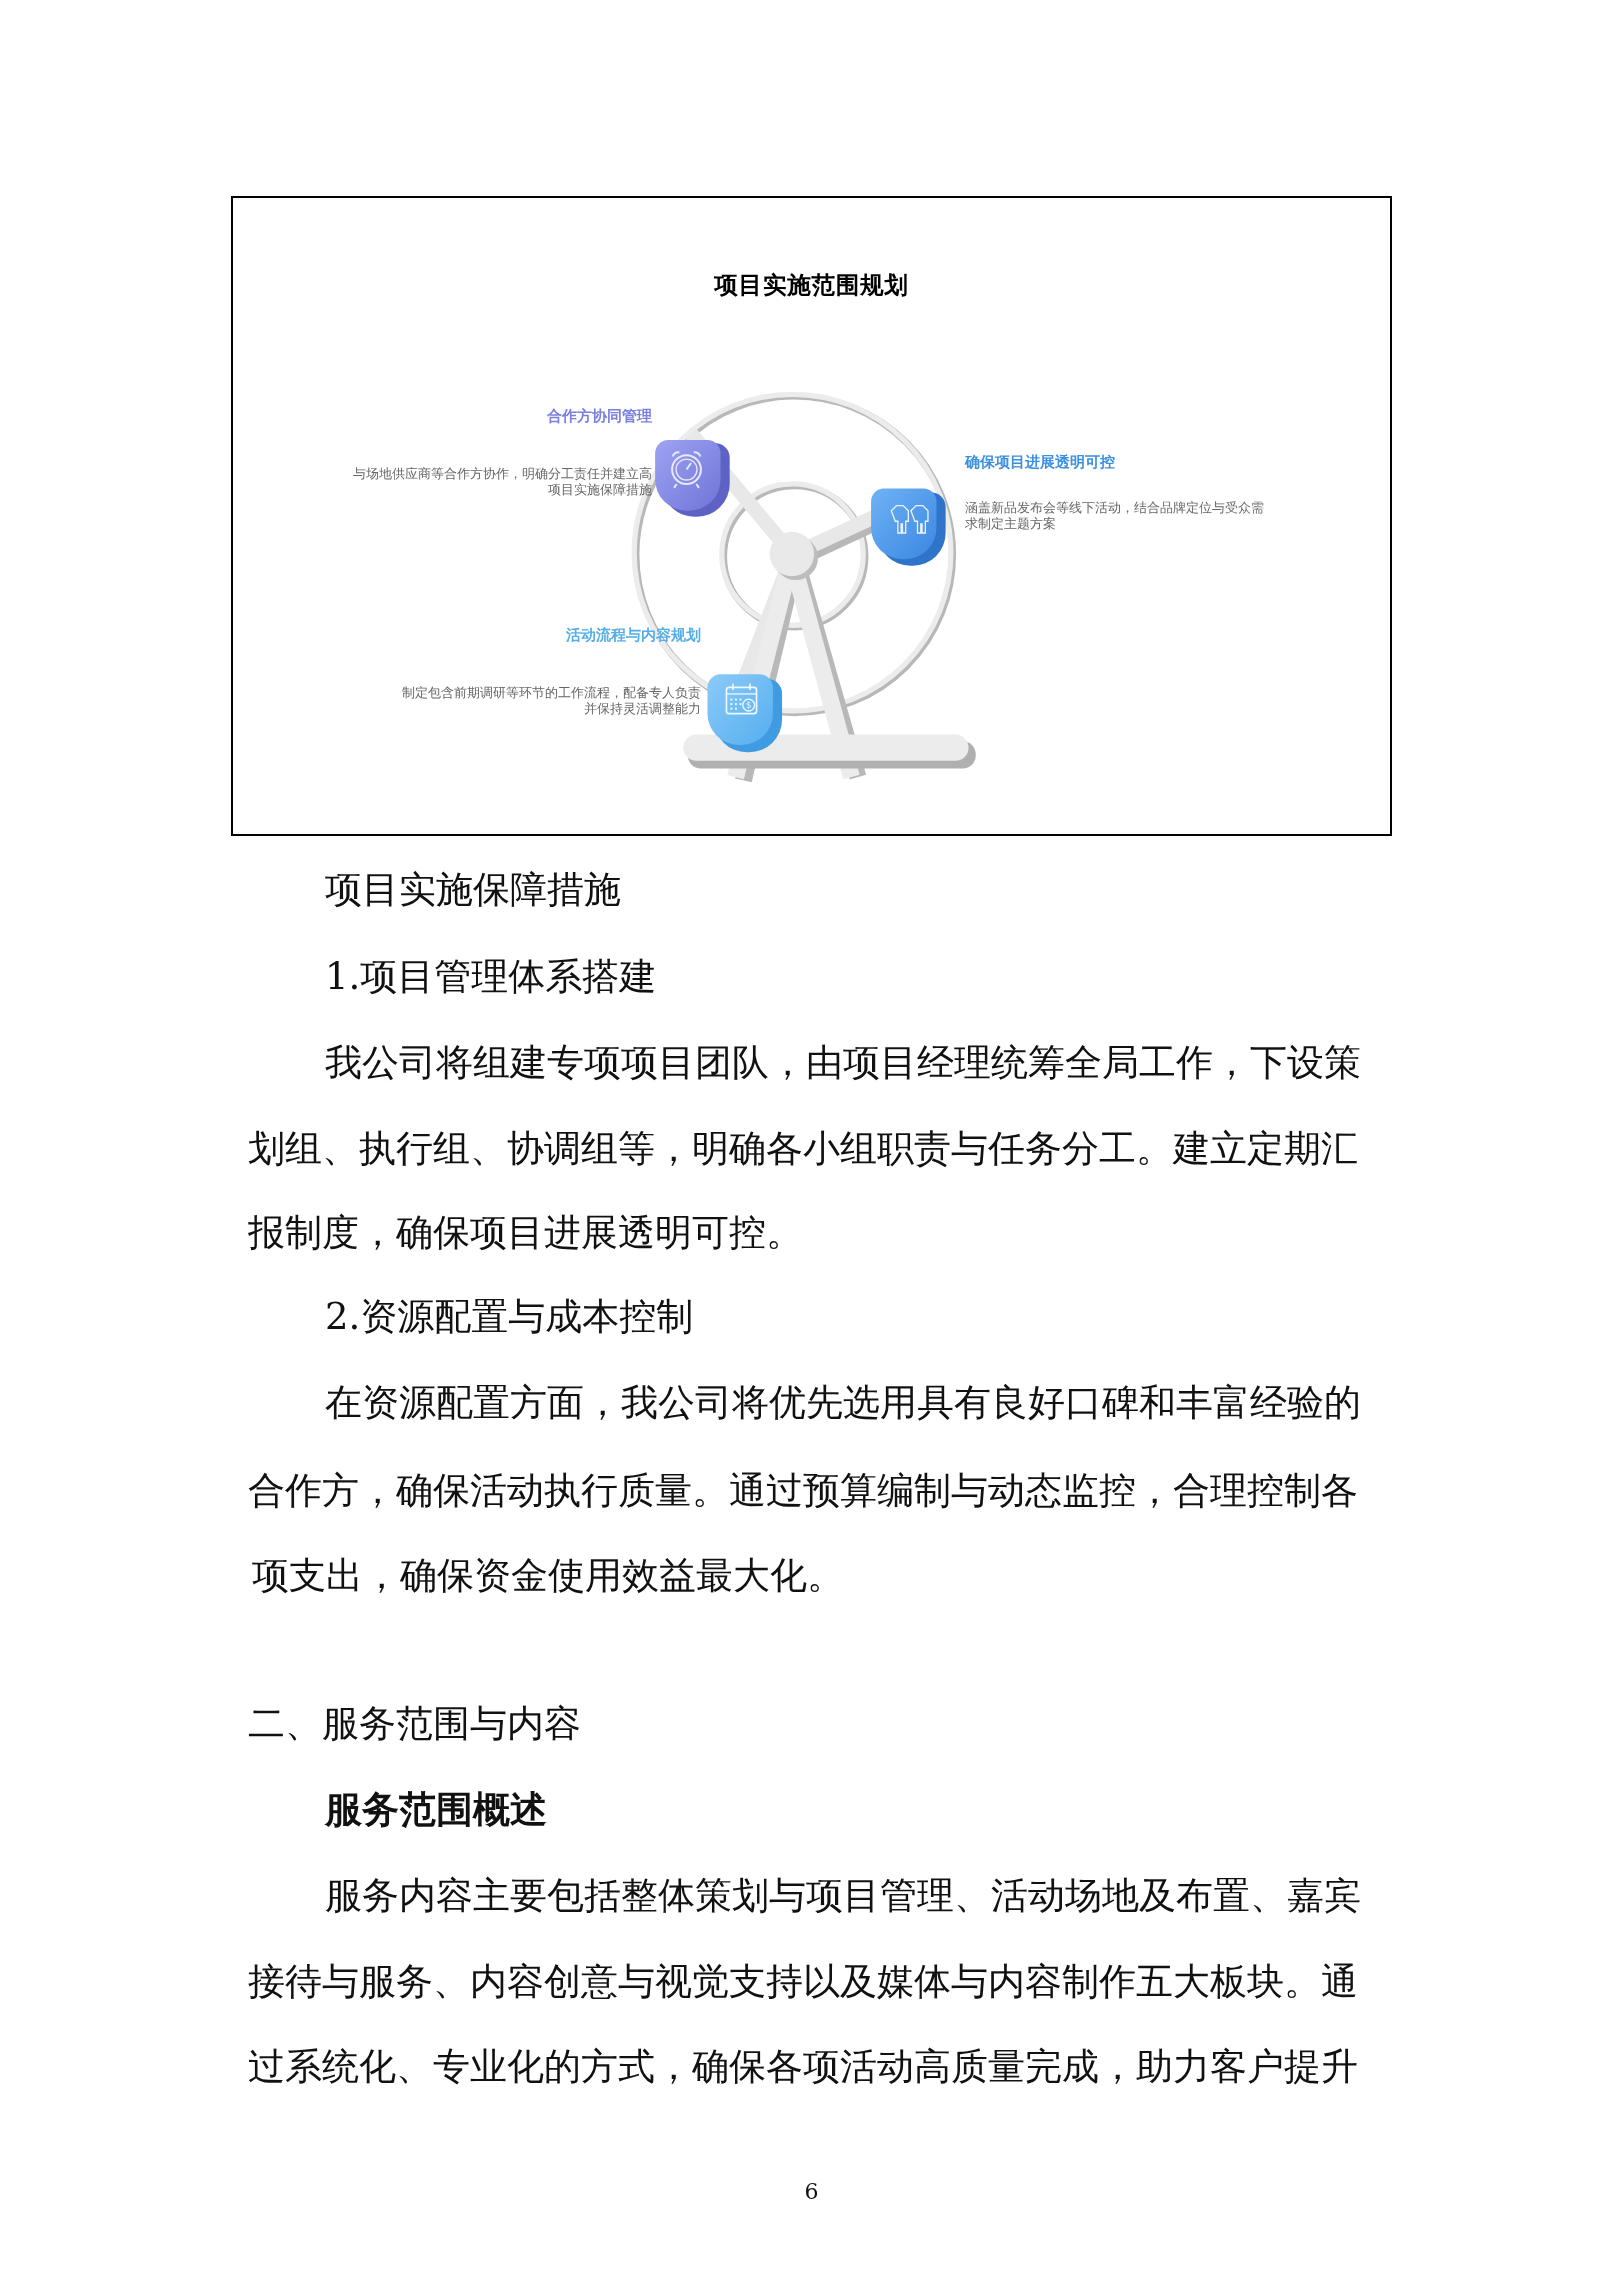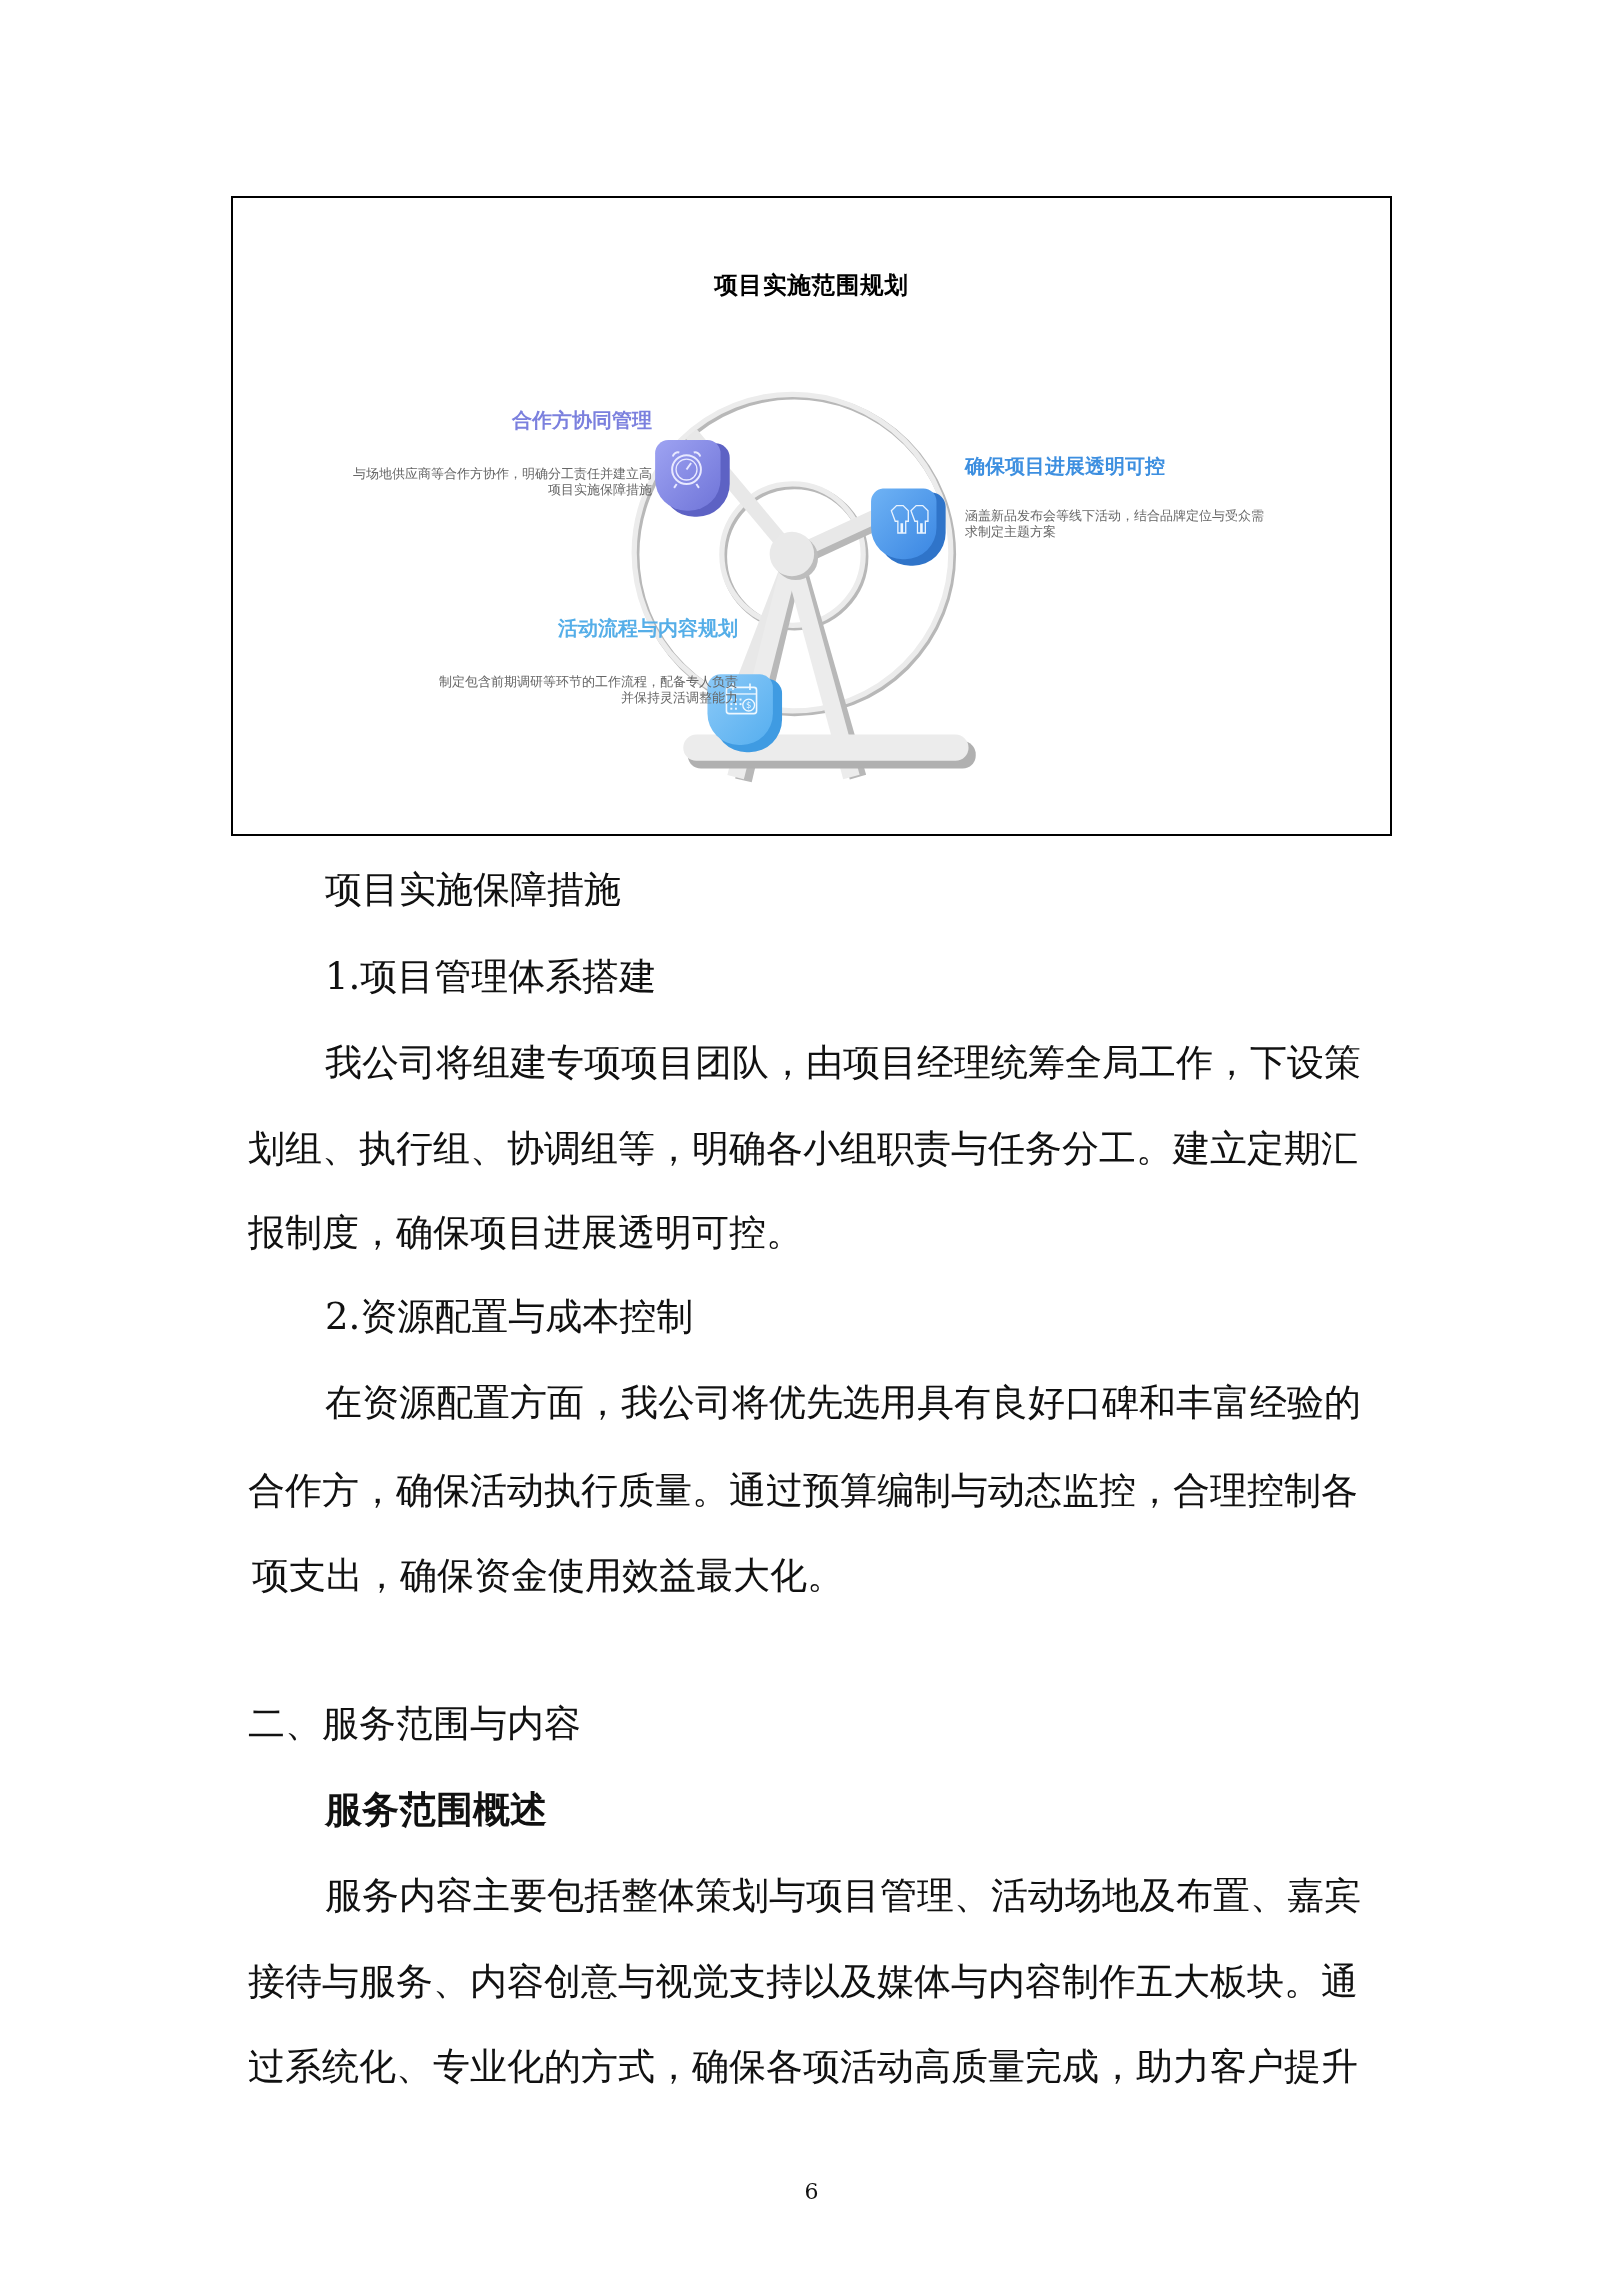--- a/index.html
+++ b/index.html
@@ -4,21 +4,21 @@
   <style>
     html, body { margin: 0; padding: 0; background: #ffffff; }
     body { width: 1623px; height: 2295px; position: relative; overflow: hidden; font-family: "DejaVu Serif", "Liberation Serif", serif; color: #111; }
 
     .figure { position: absolute; left: 231px; top: 196px; width: 1157px; height: 636px; border: 2.6px solid #000; background: #fff; box-sizing: content-box; }
     .fig-title { position: absolute; left: 0; width: 100%; top: 71px; text-align: center; font-family: "DejaVu Sans", sans-serif; font-weight: bold; font-size: 23.6px; color: #000000; letter-spacing: 0.7px; }
 
     .wheel-svg { position: absolute; left: 0; top: 0; }
 
     .lbl { position: absolute; font-family: "DejaVu Sans", sans-serif; }
-    .lbl .h { font-weight: bold; font-size: 20px; white-space: nowrap; }
+    .lbl .h { font-weight: bold; font-size: 15px; white-space: nowrap; }
     .lbl .d { font-size: 13px; color: #666; line-height: 16.4px; white-space: nowrap; }
 
     .lbl-partner { right: 1158px; }
     .lbl-partner .h { position: absolute; right: 0; top: 0; color: #7b80de; }
     .lbl-partner .d { position: absolute; right: 0; top: 59px; text-align: right; }
 
     .lbl-type .h { color: #3d8fe0; }
     .lbl-type .d { margin-top: 27.5px; }
 
     .lbl-flow .h { position: absolute; right: 0; top: 0; color: #55aee8; }
@@ -120,21 +120,21 @@
   </div>
 
   <div class="lbl lbl-type" style="left:732px; top:255px;">
     <div class="h">确保项目进展透明可控</div>
     <div class="d">
       <div>涵盖新品发布会等线下活动，结合品牌定位与受众需</div>
       <div>求制定主题方案</div>
     </div>
   </div>
 
-  <div class="lbl lbl-flow" style="left:0; top:417px; width:468px; height:98px;padding-left:37px;">
+  <div class="lbl lbl-flow" style="left:0; top:428px; width:468px; height:98px;">
     <div class="h">活动流程与内容规划</div>
     <div class="d">
       <div>制定包含前期调研等环节的工作流程，配备专人负责</div>
       <div>并保持灵活调整能力</div>
     </div>
   </div>
 </div>
 
 <div>
   <div class="line" style="left:325px; top:865px;">项目实施保障措施</div>

